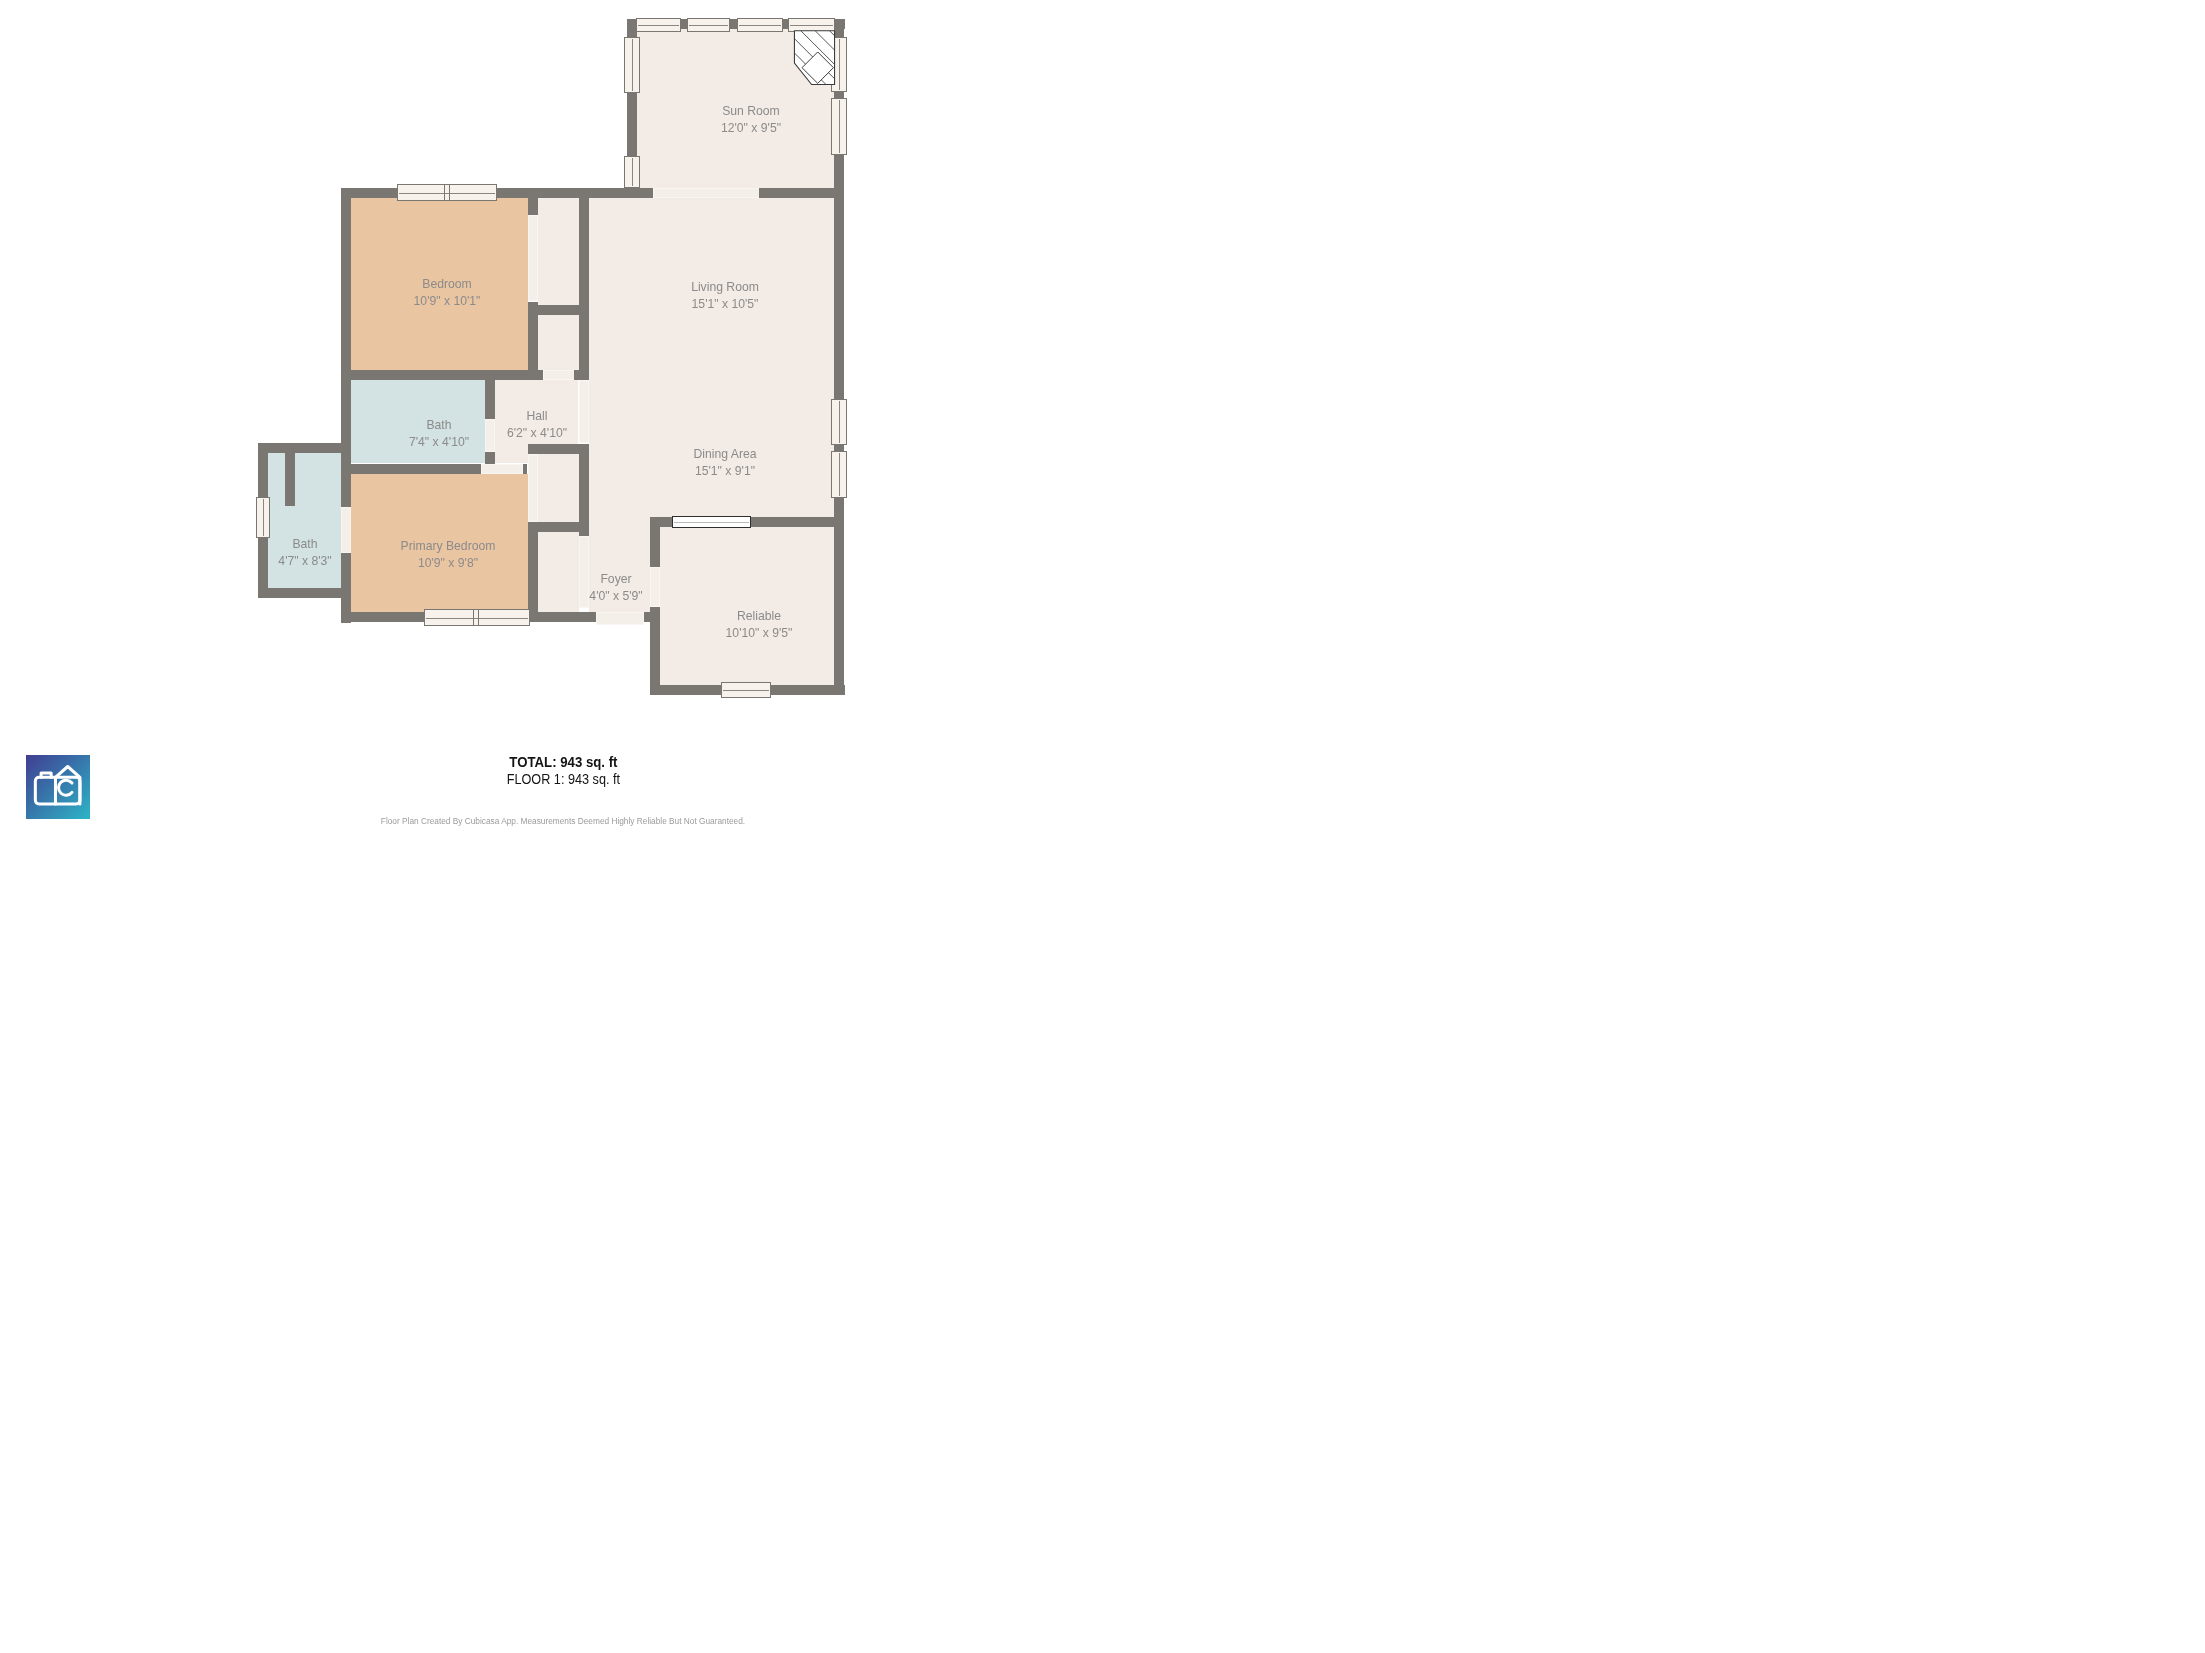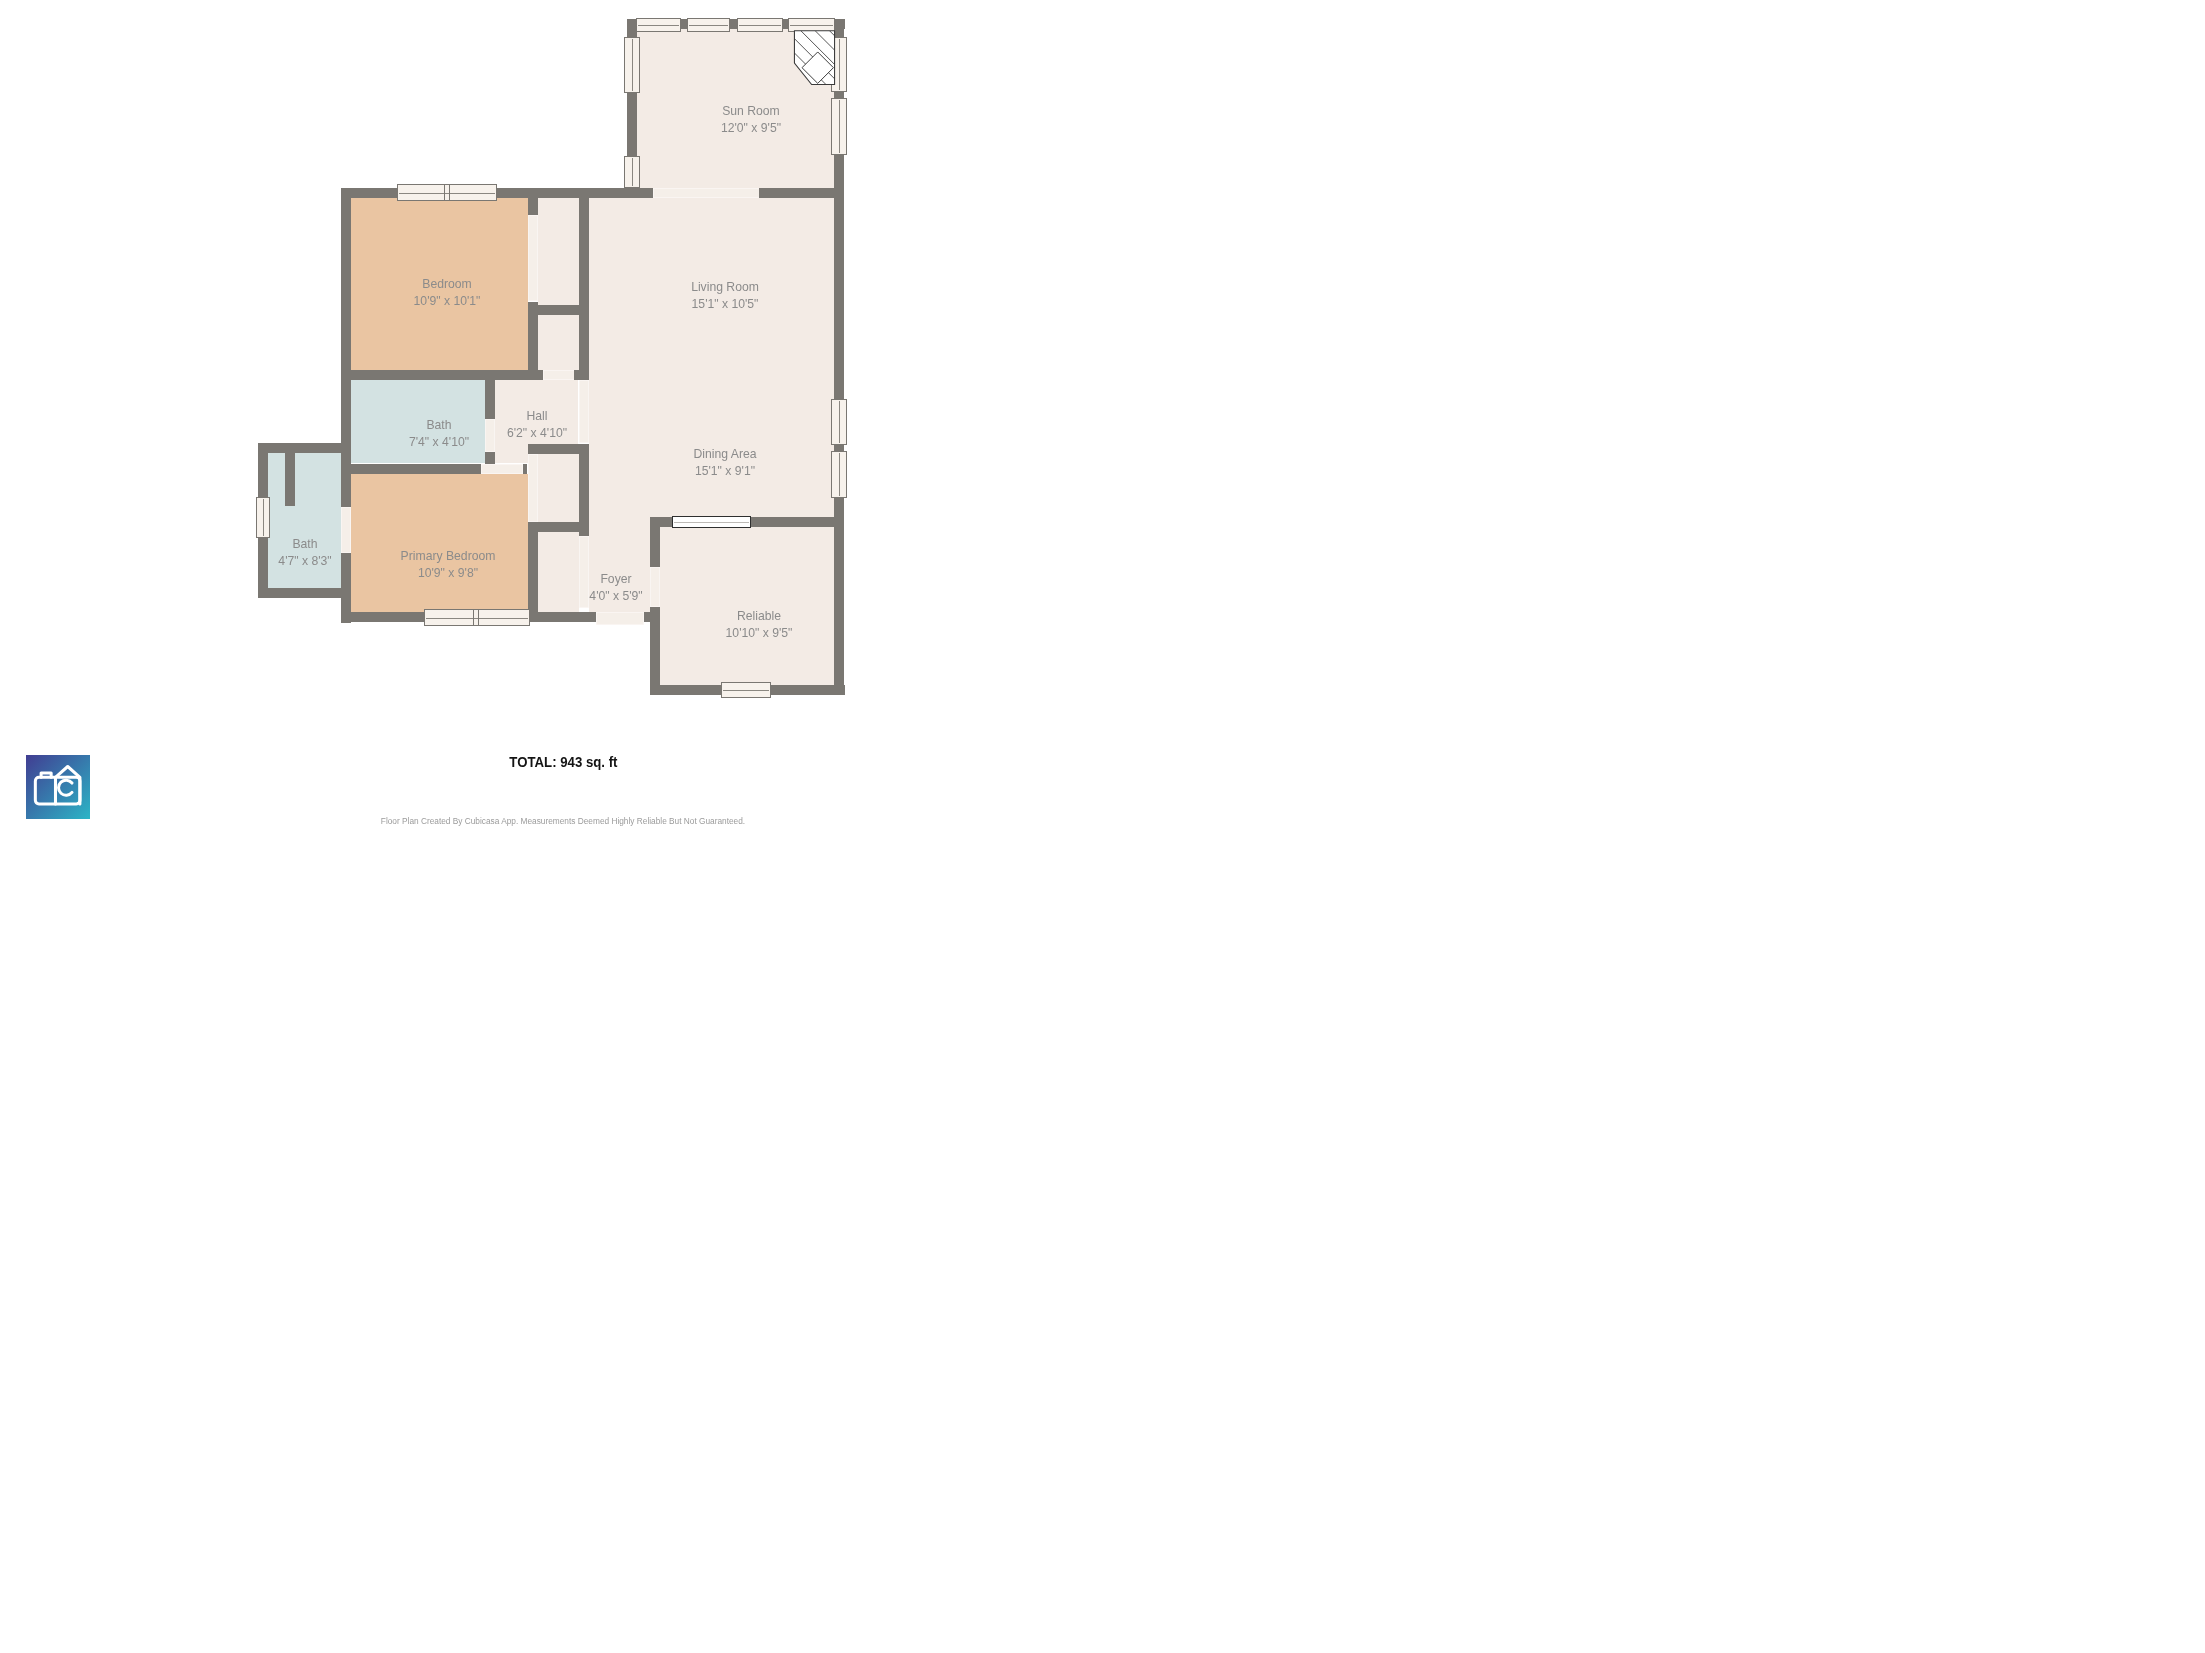--- a/index.html
+++ b/index.html
@@ -192,21 +192,21 @@
       <span>6'2" x 4'10"</span>
   </div>
   <div class="rlabel" style="left:725px;top:446px;">
     <span>Dining Area</span>
       <span>15'1" x 9'1"</span>
   </div>
   <div class="rlabel" style="left:305px;top:536px;">
     <span>Bath</span>
       <span>4'7" x 8'3"</span>
   </div>
-  <div class="rlabel" style="left:448px;top:538px;margin-top:10px;">
+  <div class="rlabel" style="left:448px;top:538px;">
     <span>Primary Bedroom</span>
       <span>10'9" x 9'8"</span>
   </div>
   <div class="rlabel" style="left:616px;top:571px;">
     <span>Foyer</span>
       <span>4'0" x 5'9"</span>
   </div>
   <div class="rlabel" style="left:759px;top:608px;">
     <span>Reliable</span>
       <span>10'10" x 9'5"</span>
@@ -216,17 +216,18 @@
     <svg width="64" height="64" viewBox="0 0 89 89" fill="none" stroke="#ffffff" stroke-width="4.2" stroke-linejoin="round" stroke-linecap="round">
       <rect x="13" y="31" width="62" height="37" rx="5"></rect>
       <path d="M21 31 v-6 h14 v6"></path>
       <path d="M41 68 V31 L58 16 L75 31 V68"></path>
       <path d="M64 39 a10.5 10.5 0 1 0 0 13"></path>
     </svg>
   </div>
 
   <div class="stats" style="top:754px;text-align:center;">
     <div class="l1"><span>TOTAL: 943 sq. ft</span></div>
+    <div class="l2"><span>FLOOR 1: 943 sq. ft</span></div>
   </div>
   <div class="disclaimer" style="top:816px;">Floor Plan Created By Cubicasa App. Measurements Deemed Highly Reliable But Not Guaranteed.</div>
 
 </div>
 
 
 </body></html>

